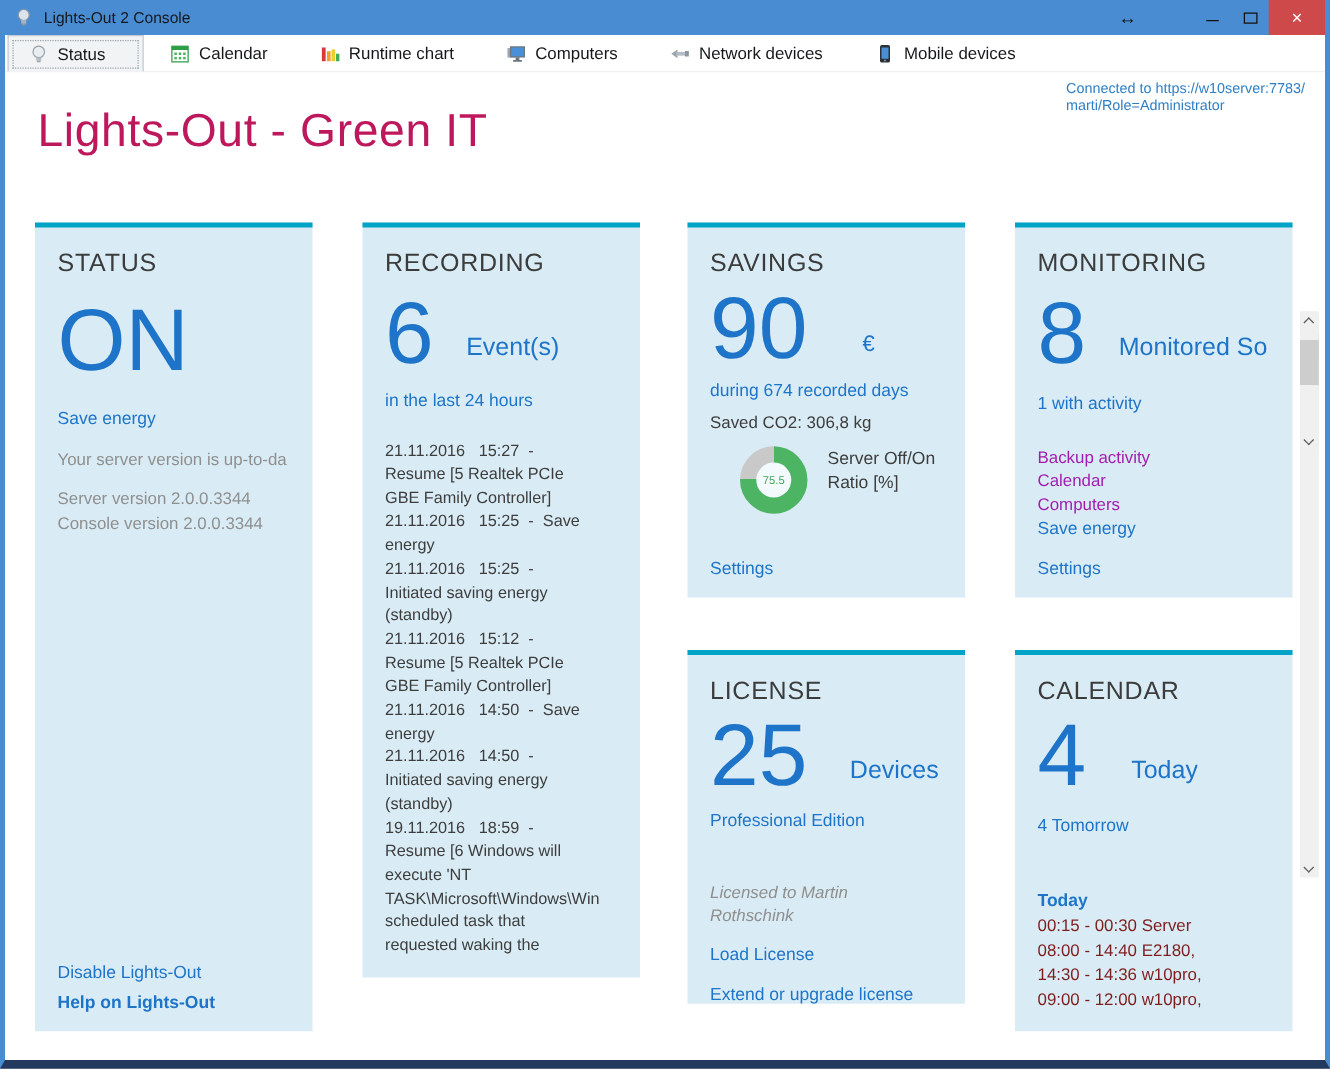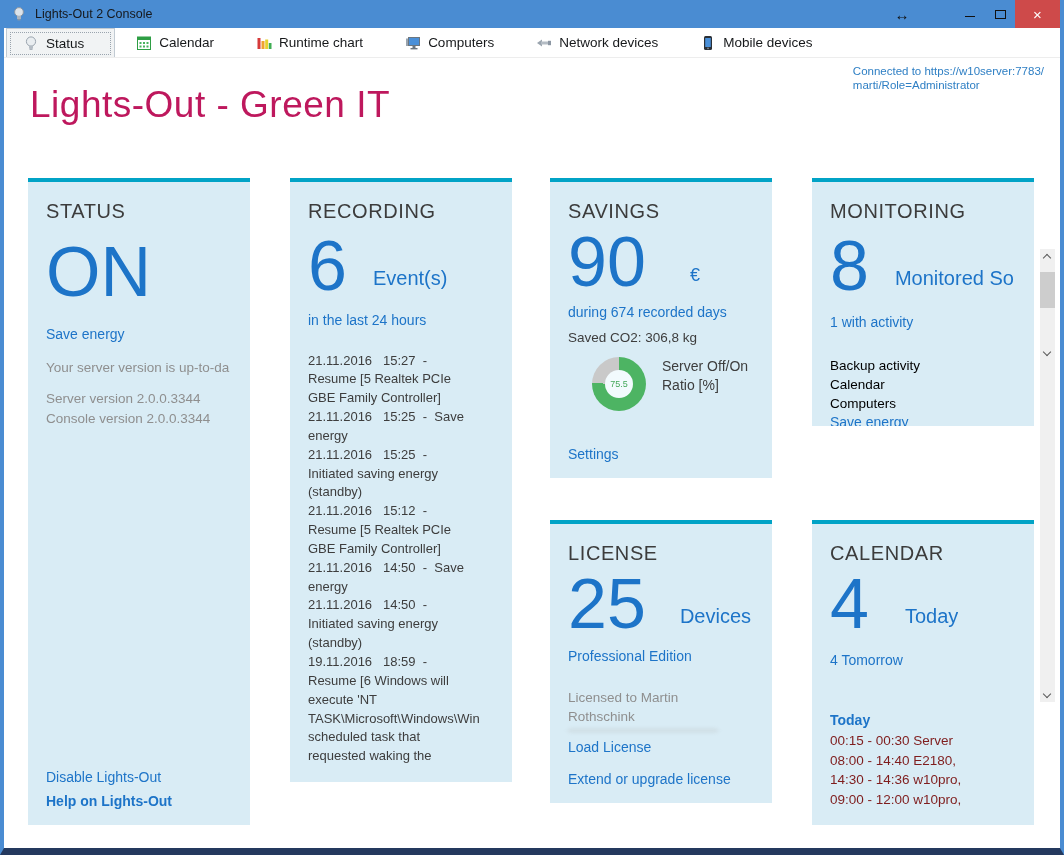--- a/index.html
+++ b/index.html
@@ -28,21 +28,21 @@
   
   .content{position:relative; width:1056px; height:789px; background:#fff;}
   .connected{position:absolute; top:6px; right:16px; font-size:11.5px; line-height:14px; color:#2e7fc4;}
   .page-title{position:absolute; top:26px; left:26px; font-size:37px; font-weight:400; color:#be185d; letter-spacing:0.5px;}
   
   .tile{position:absolute; background:#d9ecf5; border-top:4px solid #01a3c6; padding:18px 18px 16px;
         display:flex; flex-direction:column; overflow:hidden;}
   #tile-status    {left:24px;  top:120px; width:222px; height:647px;}
   #tile-recording {left:286px; top:120px; width:222px; height:604px;}
   #tile-savings   {left:546px; top:120px; width:222px; height:300px;}
-  #tile-monitoring{left:808px; top:120px; width:222px; height:248px;}
+  #tile-monitoring{left:808px; top:120px; width:222px; height:300px;justify-content:center;}
   #tile-license   {left:546px; top:462px; width:222px; height:283px;}
   #tile-calendar  {left:808px; top:462px; width:222px; height:305px;}
   .tile-header{font-size:20px; color:#3c3c3c; letter-spacing:0.6px;}
   .metric{display:flex; align-items:flex-end;}
   .metric-value{font-size:70px; line-height:0.95; color:#1d74c8;}
   .metric-unit{font-size:20px; color:#1d74c8; margin-left:26px; margin-bottom:10px; white-space:nowrap; overflow:hidden;}
   .subtitle{color:#1d74c8; font-size:14px;}
   .link{color:#1d74c8; font-size:14px; cursor:pointer;}
   .gray{color:#8f8f8f; font-size:13.5px;}
   .spacer{flex:1;}
@@ -64,27 +64,27 @@
   .sv-sub{margin-top:8px;}
   .sv-co2{margin-top:10px; font-size:13.5px; color:#3d3d3d;}
   .donut-row{display:flex; margin-top:12px; align-items:flex-start;}
   .donut{width:54px; height:54px; border-radius:50%; margin-left:24px; position:relative; flex:0 0 auto;}
   .donut-hole{position:absolute; inset:13px; background:#f2fafd; border-radius:50%;
               display:flex; align-items:center; justify-content:center; font-size:9px; color:#44a85a;}
   .donut-label{margin-left:16px; font-size:14px; color:#3d3d3d; line-height:19px; width:94px;}
   .settings-link{margin-top:auto;}
   
   .mn-sub{margin-top:14px;}
-  .sources{margin-top:26px; font-size:13.5px; color:#000000; line-height:19px; padding-right:26px;}
+  .sources{margin-top:26px; font-size:13.5px; color:#a21caf; line-height:19px; padding-right:26px;}
   .mn-save{margin-top:1px;}
   
   .lc-metric{margin-top:6px;}
   .lc-edition{margin-top:10px;}
   .lc-support{margin-top:12px; color:#2fa360; font-weight:bold; font-size:13.5px; white-space:nowrap; overflow:hidden;}
-  .lc-licensed{margin-top:12px; width:152px; line-height:19px;}
+  .lc-licensed{margin-top:28px; width:152px; line-height:19px;font-style:italic;}
   .email-redacted{width:150px; height:12px; margin-top:4px; background:#b3b3b3; filter:blur(2px); border-radius:2px;}
   .lc-load{margin-top:9px;}
   .lc-extend{margin-top:16px;}
   
   .cl-sub{margin-top:14px;}
   .cl-today{font-weight:bold; color:#1d74c8; font-size:14px;}
   .entries{font-size:13.5px; color:#7f1d1d; line-height:19.5px; margin-top:3px; padding-right:26px; white-space:nowrap; overflow:hidden;}
   
   .scrollbar{position:absolute; width:15px; background:#f0f0f0; display:flex; flex-direction:column;}
   .sb-btn{height:14px; position:relative; flex:0 0 auto;}

